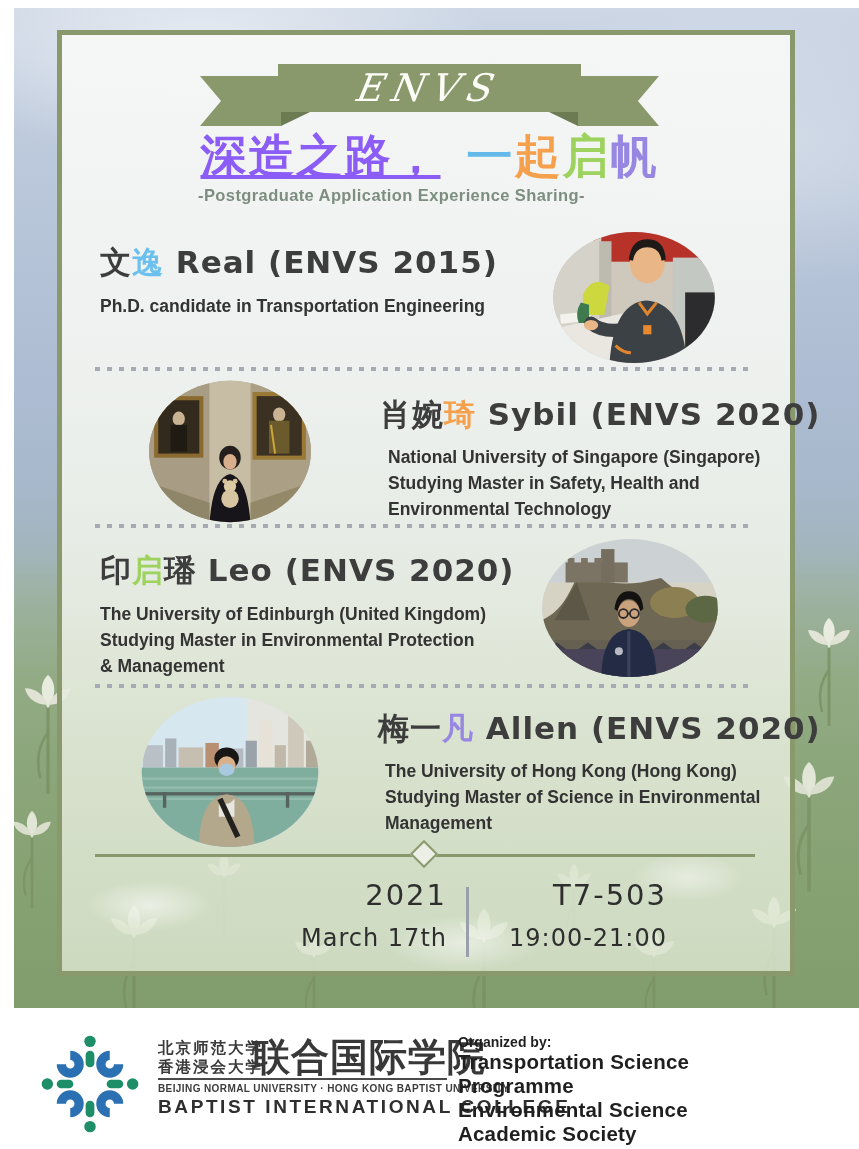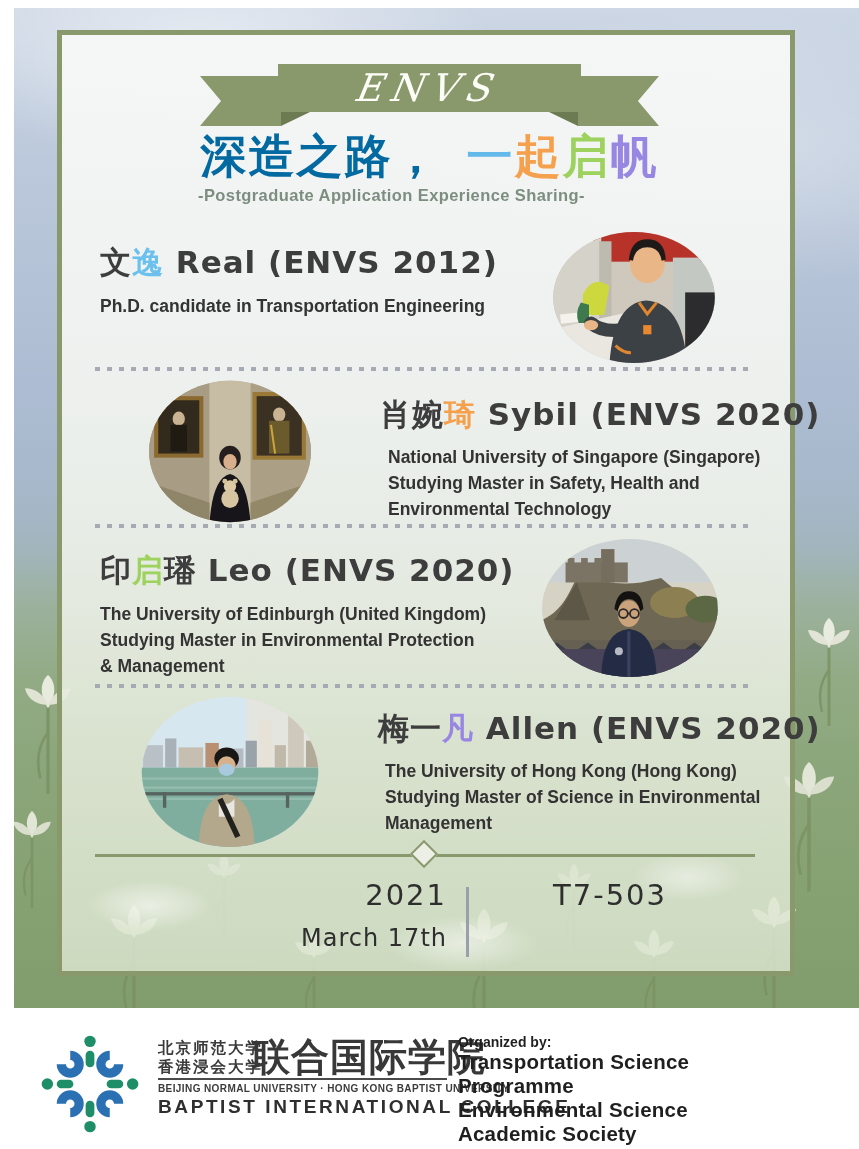--- a/index.html
+++ b/index.html
@@ -114,25 +114,25 @@
   <div>
     <div class="ribbon-flag left"></div>
     <div class="ribbon-flag right"></div>
     <div class="ribbon-fold left"></div>
     <div class="ribbon-fold right"></div>
     <div class="ribbon-body">
       <span class="ribbon-script">ENVS</span>
     </div>
   </div>
 
-  <div class="title"><span style="color: #0369a1;">深造之路，</span><span style="color: rgb(98, 185, 234);">一</span><span style="color: rgb(245, 160, 76);">起</span><span style="color: rgb(158, 210, 94);">启</span><span style="color: rgb(151, 135, 226);">帆</span></div>
+  <div class="title"><span style="color: #8b5cf6; text-decoration: underline;">深造之路，</span><span style="color: rgb(98, 185, 234);">一</span><span style="color: rgb(245, 160, 76);">起</span><span style="color: rgb(158, 210, 94);">启</span><span style="color: rgb(151, 135, 226);">帆</span></div>
   <div class="subtitle">-Postgraduate Application Experience Sharing-</div>
 
   <div>
-    <div class="spk-name" style="left:100px;top:242px;"><span style="color: rgb(61, 61, 61);">文</span><span style="color: rgb(108, 192, 238);">逸</span><span style="color: rgb(61, 61, 61);"> Real (ENVS 2012)</span></div>
+    <div class="spk-name" style="left:100px;top:242px;"><span style="color: rgb(61, 61, 61);">文</span><span style="color: rgb(108, 192, 238);">逸</span><span style="color: rgb(61, 61, 61);"> Real (ENVS 2015)</span></div>
     <div class="spk-details" style="left:100px;top:293px;">
       <div>Ph.D. candidate in Transportation Engineering</div>
     </div>
     <svg class="photo" style="left:552px;top:231px;" width="164" height="133" viewBox="0 0 160 130">
       <defs>
           <clipPath id="pc1">
             <ellipse cx="80" cy="65" rx="79" ry="64"></ellipse>
           </clipPath>
         </defs>
       <g clip-path="url(#pc1)">
@@ -285,20 +285,21 @@
     </div>
   </div>
 
   <div class="event-line"></div>
   <div class="diamond"></div>
 
   <div class="ev big" style="left:257px;top:878px;">2021</div>
   <div class="ev small" style="left:257px;top:924px;">March 17th</div>
   <div class="ev-sep"></div>
   <div class="ev big" style="left:477px;top:878px;">T7-503</div>
+  <div class="ev small" style="left:477px;top:924px;">19:00-21:00</div>
 
   <div class="footer">
     <svg class="uic-logo" width="112" height="104" viewBox="0 0 100 100">
       <defs>
         <g id="uic-i">
           <circle cx="50" cy="9" r="5.5" fill="#1e8e68"></circle>
           <rect x="45.8" y="18" width="8.4" height="16" rx="4.2" fill="#1e8e68"></rect>
         </g>
         <path id="uic-u" d="M 9.2 -9.2 A 13 13 0 1 1 -9.2 -9.2 L -2.9 -2.9 A 4.1 4.1 0 1 0 2.9 -2.9 Z" fill="#2a70b2"></path>
       </defs>

